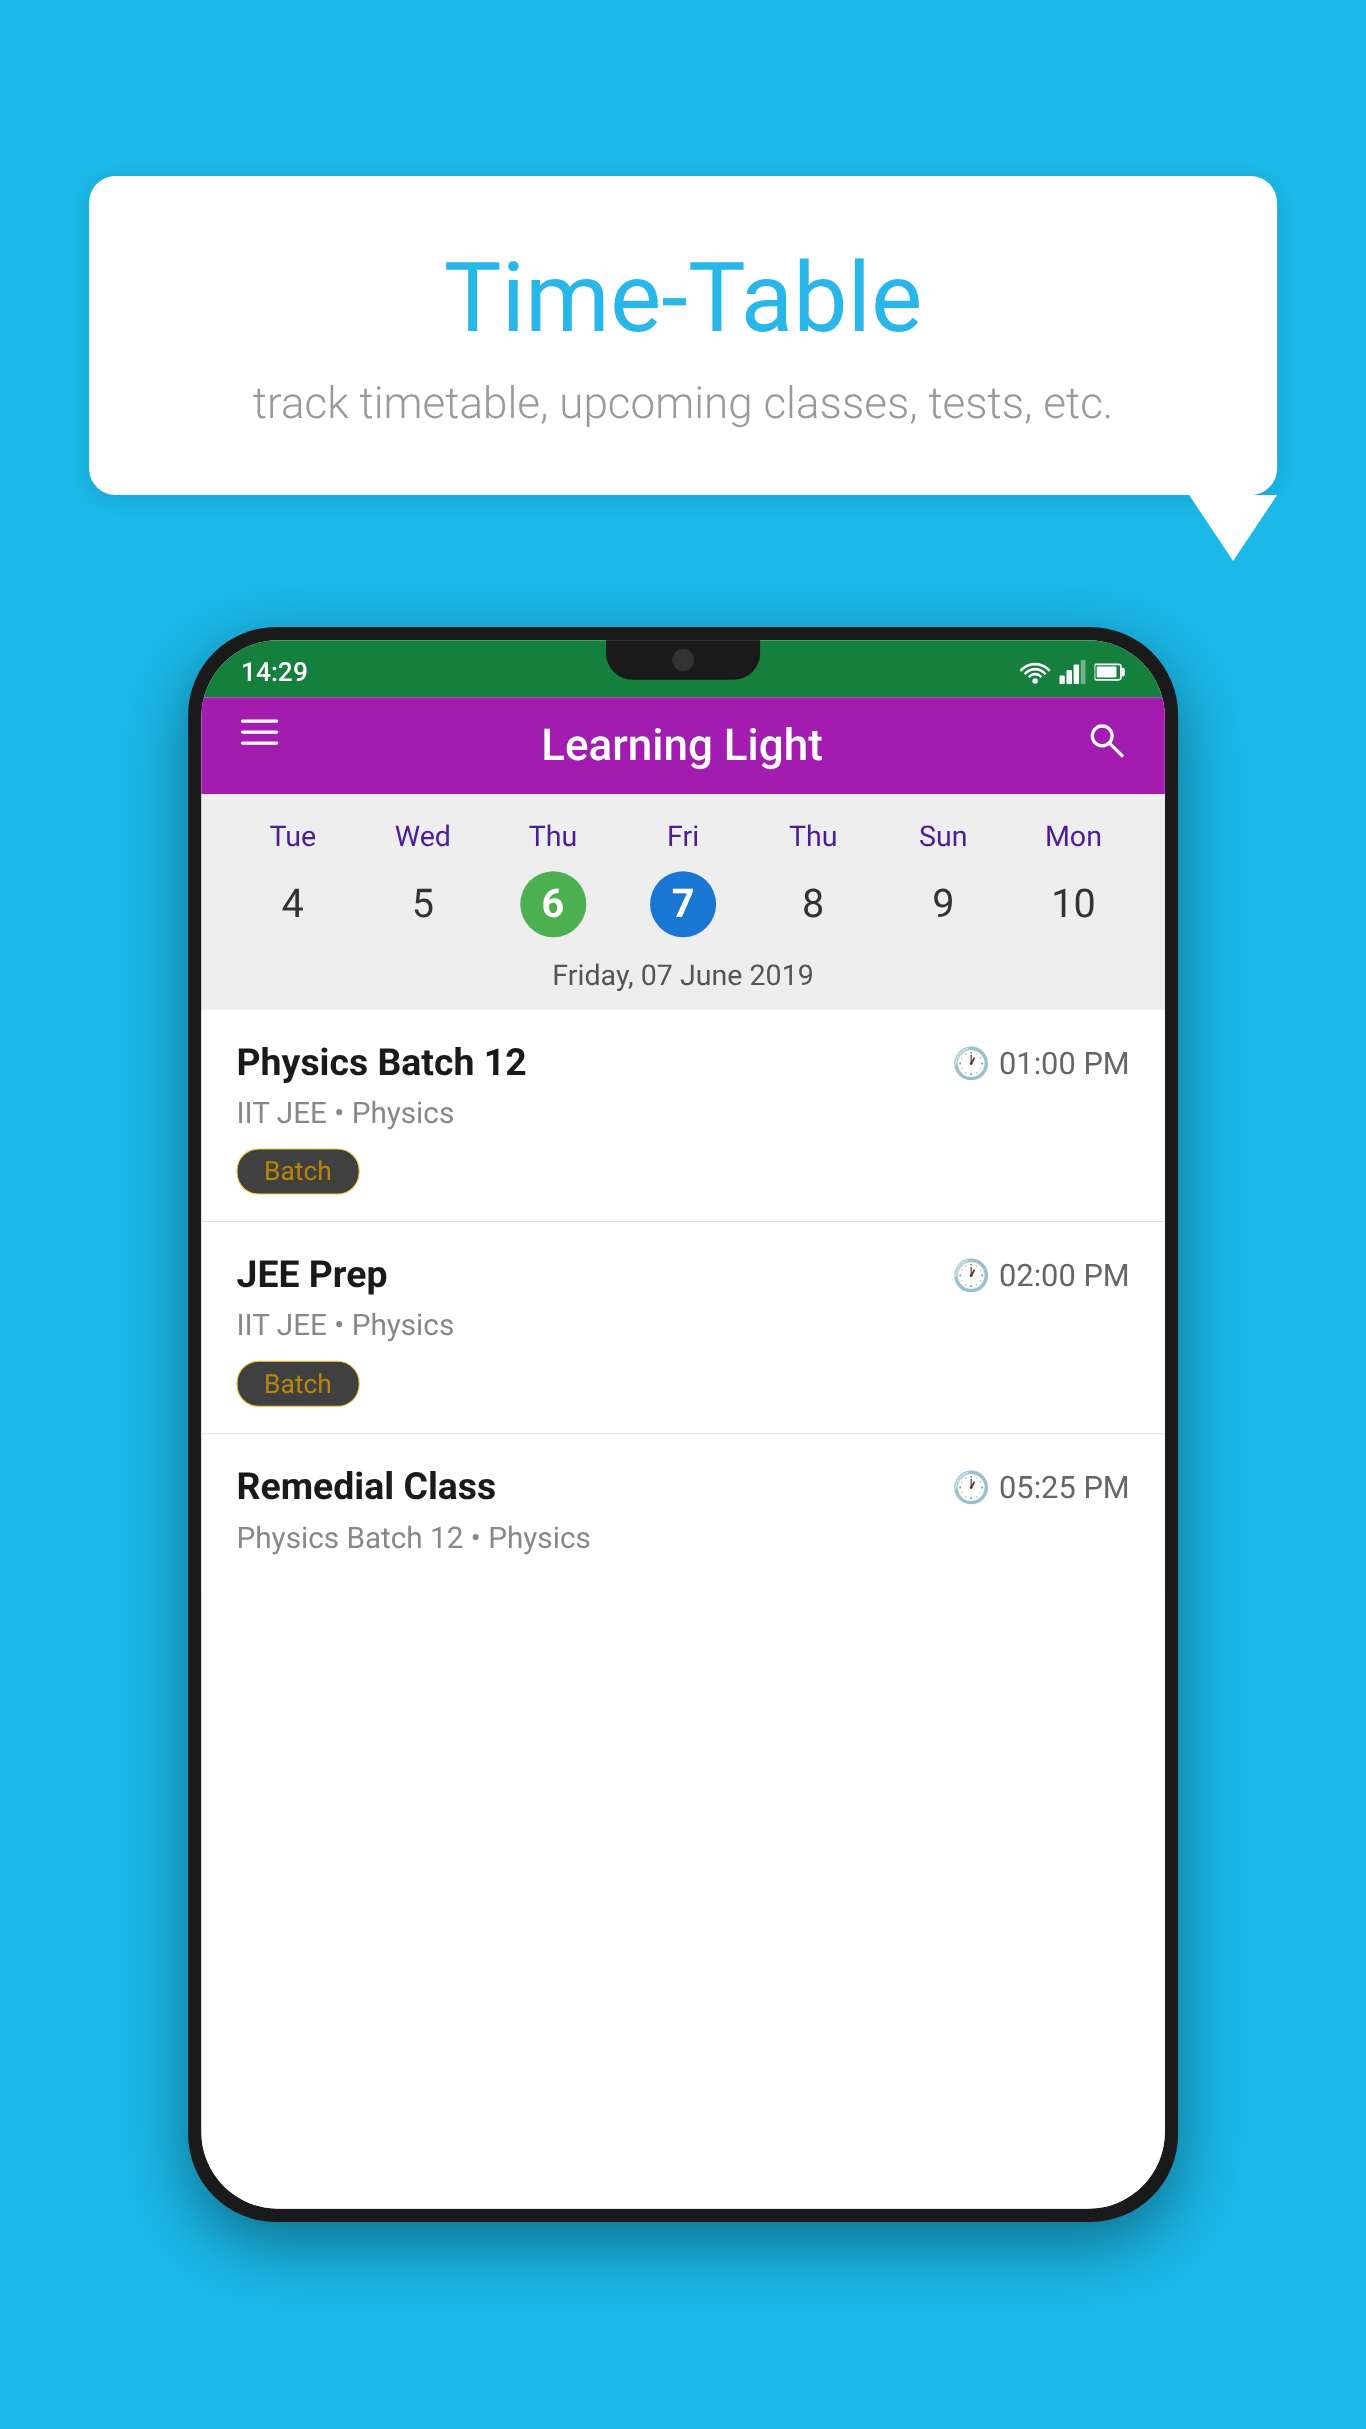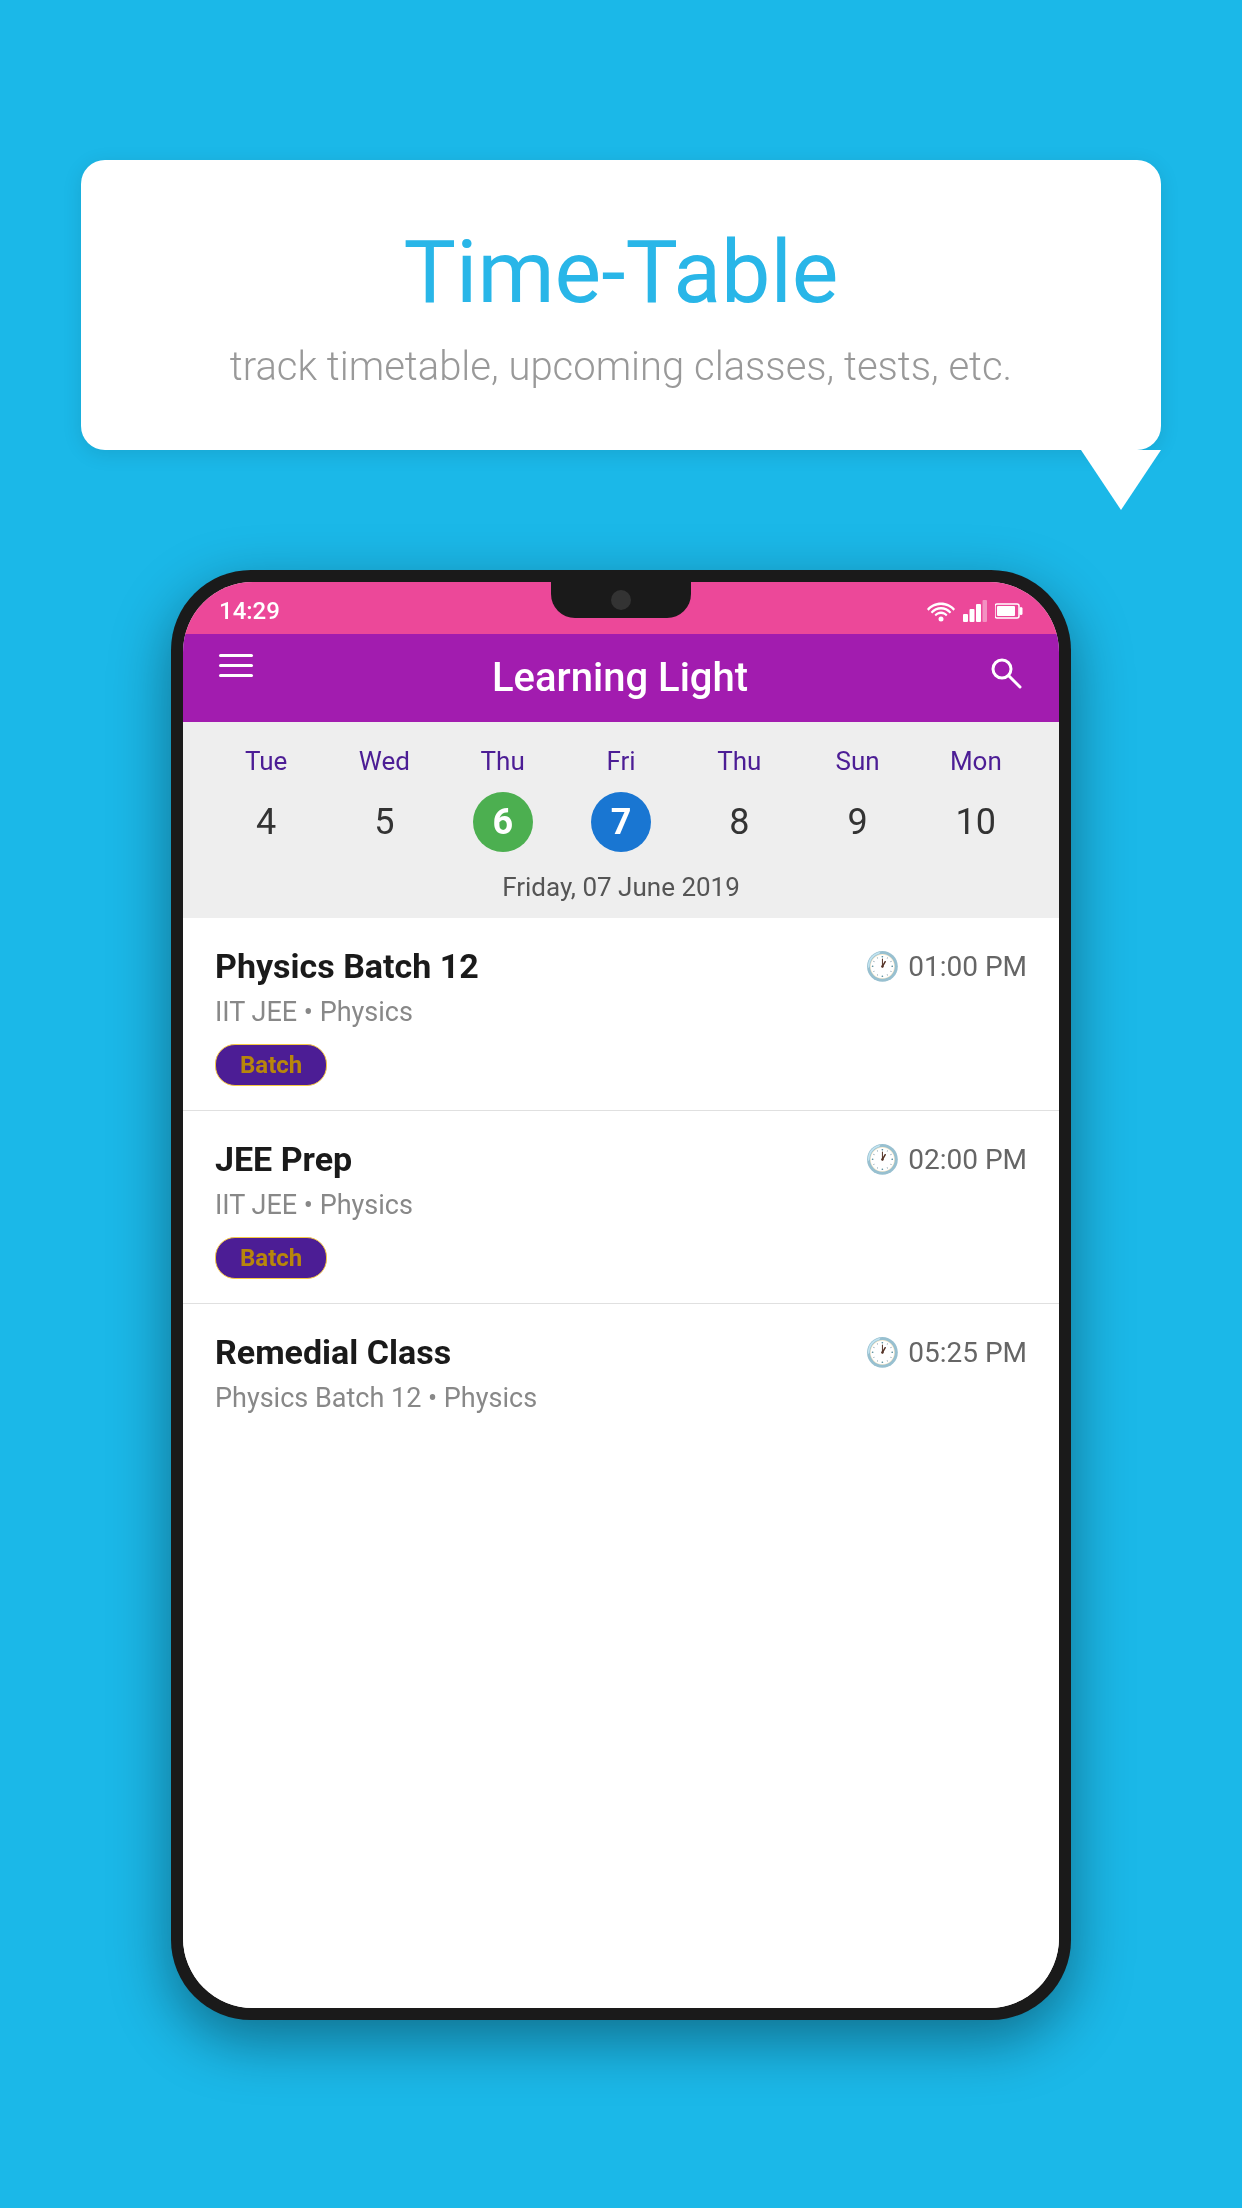--- a/index.html
+++ b/index.html
@@ -101,21 +101,21 @@
       height: 100%;
       background: #f0f0f0;
       border-radius: 70px;
       overflow: hidden;
       display: flex;
       flex-direction: column;
     }
 
     
     .status-bar {
-      background: #ec4899;
+      background: #15803d;
       color: white;
       padding: 14px 36px 8px 36px;
       display: flex;
       justify-content: space-between;
       align-items: center;
       font-size: 24px;
       font-weight: 500;
       min-height: 52px;
     }
 
@@ -255,27 +255,27 @@
     }
 
     .schedule-item-subtitle {
       font-size: 27px;
       color: #888;
       margin-bottom: 16px;
     }
 
     .batch-tag {
       display: inline-block;
-      background: #4c1d95;
+      background: #404040;
       border: 1.5px solid #F5C842;
       color: #B8860B;
       font-size: 24px;
       padding: 6px 24px;
       border-radius: 20px;
-      font-weight: 700;
+      font-weight: 400;
     }
 
     .partial-item {
       padding: 28px 32px 16px 32px;
       background: white;
     }
 
     .partial-item-header {
       display: flex;
       justify-content: space-between;

